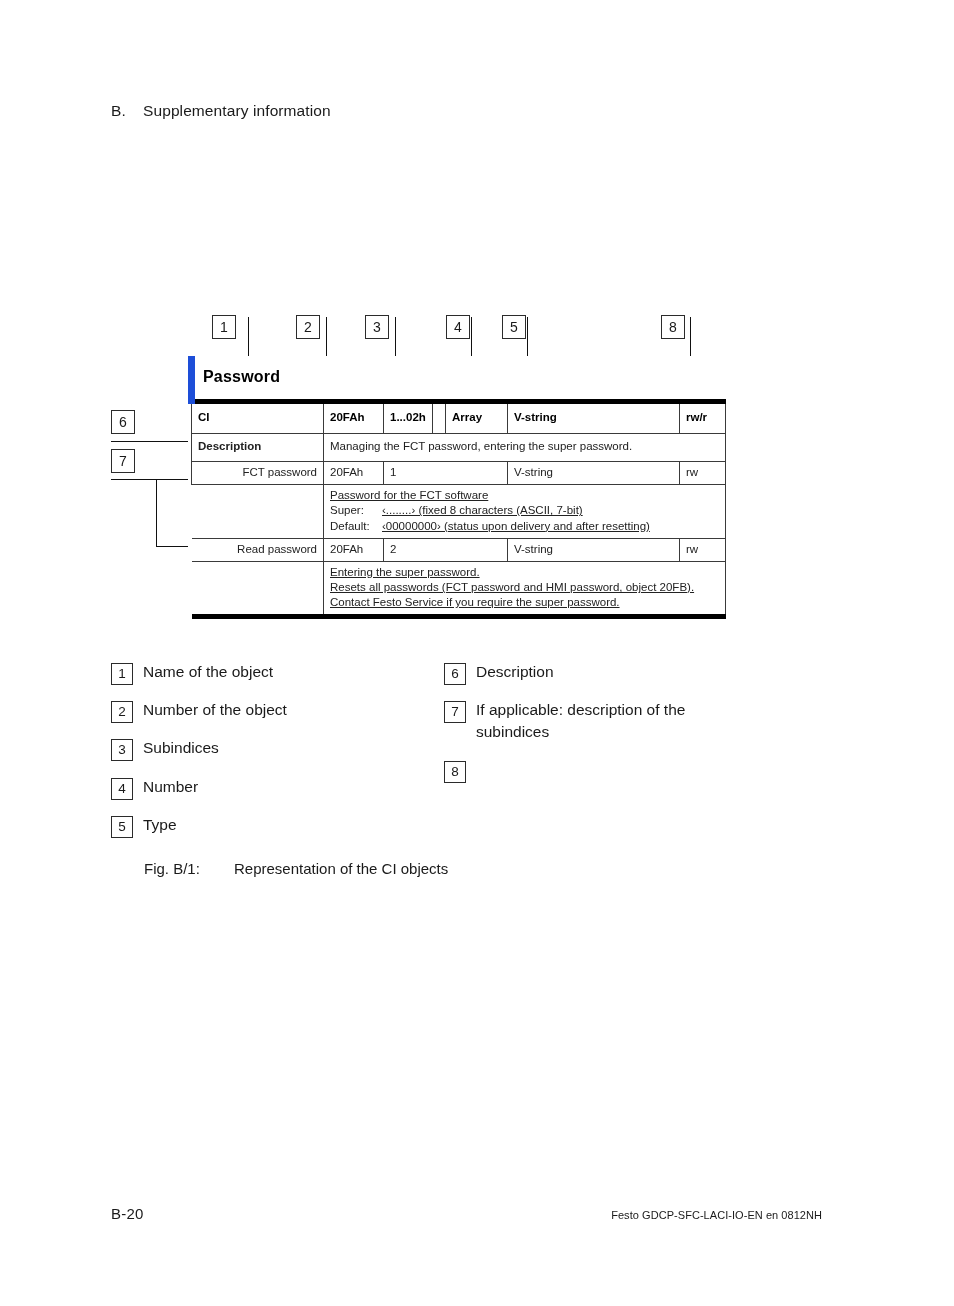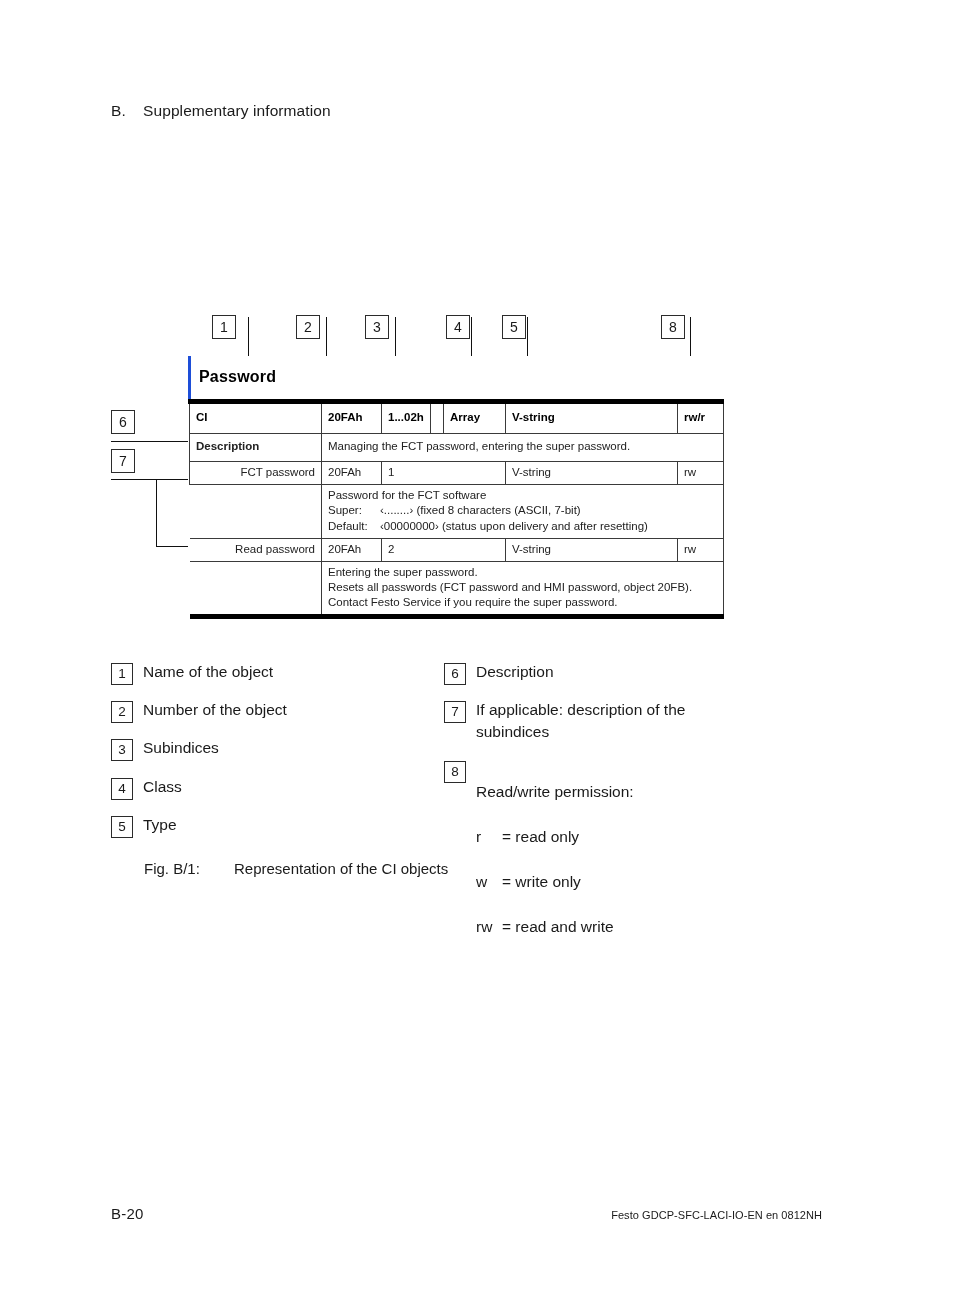--- a/index.html
+++ b/index.html
@@ -93,21 +93,21 @@
     border: 1px solid #3a3a3a;
     padding: 3px 6px 4px 6px;
     vertical-align: middle;
     line-height: 1.32;
     color: #222;
   }
 
   
   .row-title td {
     border-top: none;
-    border-left: 3px solid #1d4ed8;
+    border-left: 7px solid #1d4ed8;
     border-right: none;
     border-bottom: none;
     height: 36px;
     padding-left: 8px;
   }
   .obj-name {
     font-size: 16px;
     font-weight: bold;
     color: #000;
     letter-spacing: 0.2px;
@@ -129,20 +129,21 @@
     border-top: none;
   }
 
   .row-desc td { height: 20px; }
   .cell-label-bold { font-weight: bold; color: #000; }
   .cell-label-right { text-align: right; padding-right: 8px; }
 
   .cell-block {
     padding: 6px 8px 7px 8px;
     line-height: 1.45;
+    text-decoration: underline;
   }
   .mono-ind { display: inline-block; width: 52px; }
 
   
   .row-bottom td {
     padding: 0;
     height: 0;
     border: none;
     border-top: 5px solid #000;
   }
@@ -333,44 +334,38 @@
     <div class="legend-item" style="left:111px; top:699px;">
       <span class="legend-box">2</span>
       <span class="legend-text">Number of the object</span>
     </div>
     <div class="legend-item" style="left:111px; top:737px;">
       <span class="legend-box">3</span>
       <span class="legend-text">Subindices</span>
     </div>
     <div class="legend-item" style="left:111px; top:776px;">
       <span class="legend-box">4</span>
-      <span class="legend-text">Class</span>
+      <span class="legend-text">Number</span>
     </div>
     <div class="legend-item" style="left:111px; top:814px;">
       <span class="legend-box">5</span>
       <span class="legend-text">Type</span>
     </div>
 
     <div class="legend-item" style="left:444px; top:661px;">
       <span class="legend-box">6</span>
       <span class="legend-text">Description</span>
     </div>
     <div class="legend-item" style="left:444px; top:699px;">
       <span class="legend-box">7</span>
       <span class="legend-text">If applicable: description of the
 subindices</span>
     </div>
     <div class="legend-item" style="left:444px; top:759px;">
       <span class="legend-box">8</span>
-      <span class="legend-text">
-        <span>Read/write permission:</span><br>
-        <span class="perm-key">r</span><span>= read only</span><br>
-        <span class="perm-key">w</span><span>= write only</span><br>
-        <span class="perm-key">rw</span><span>= read and write</span>
-      </span>
     </div>
   </div>
 
   <div class="caption">
     <span class="cap-tag">Fig. B/1:</span><span>Representation of the CI objects</span>
   </div>
 
   <div class="footer-page">B-20</div>
   <div class="footer-ref">Festo  GDCP-SFC-LACI-IO-EN  en 0812NH</div>
 

